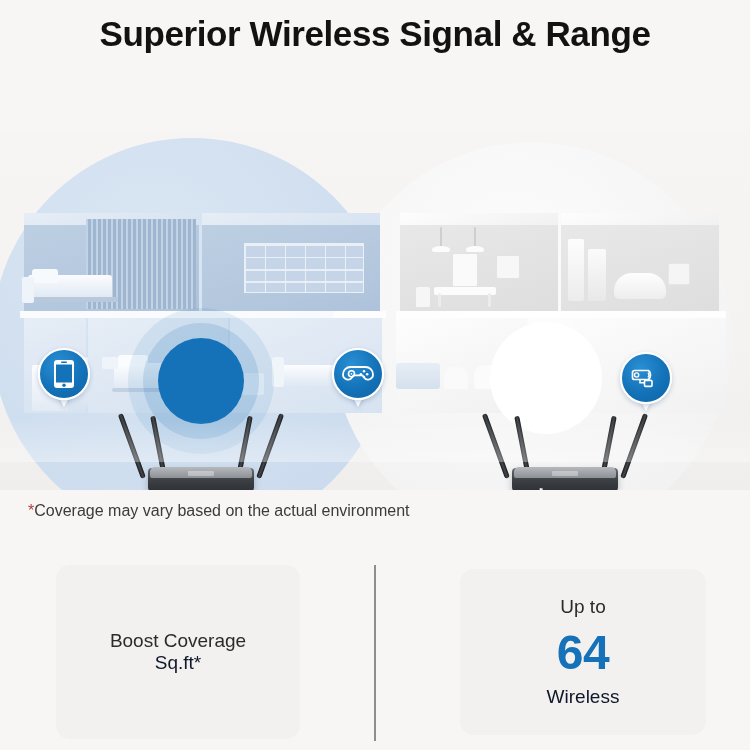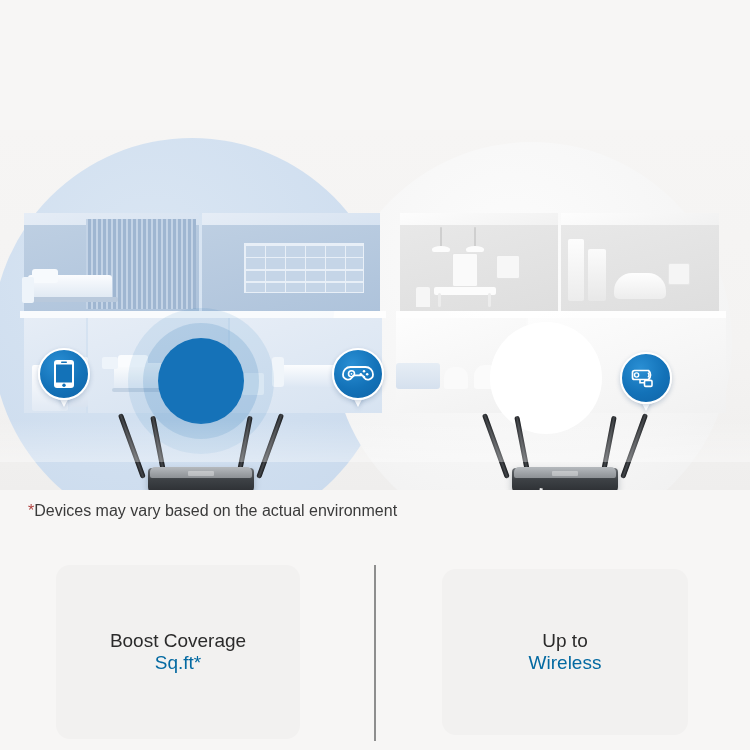--- a/index.html
+++ b/index.html
@@ -183,51 +183,52 @@
     position: absolute;
     background: #f2f1f0;
     border-radius: 14px;
     display: flex;
     flex-direction: column;
     align-items: center;
     justify-content: center;
     box-sizing: border-box;
   }
   .stat-card.left  { left: 56px; top: 10px;  width: 244px; height: 174px; }
-  .stat-card.right { left: 442px; top: 14px; width: 246px; height: 166px; }
+  .stat-card.right { left: 460px; top: 14px; width: 246px; height: 166px; }
 
   .stat-top {
     font-size: 19px;
     color: #2b2b2b;
     line-height: 22px;
   }
   .stat-num {
     font-size: 48px;
     font-weight: bold;
     color: #1572b8;
     line-height: 56px;
     letter-spacing: -0.5px;
     margin: 7px 0 5px;
   }
   .stat-unit {
     font-size: 19px;
-    color: #0369a1;
+    color: #0f172a;
     line-height: 22px;
   }
   .stat-divider {
     position: absolute;
     left: 374px; top: 10px;
     width: 1.5px; height: 176px;
     background: #8e8e8e;
   }
 </style>
 </head>
 <body>
 
 <div class="header">
+  <div class="headline">Superior Wireless Signal &amp; Range</div>
 </div>
 
 <div class="scene">
   <div class="scene-base"></div>
   <div class="circle-left"></div>
   <div class="circle-right"></div>
 
   <div class="house house-left">
 
     <div class="room room-bg-blue-d" style="left:18px;top:8px;width:175px;height:98px;"></div>
@@ -373,28 +374,29 @@
         <rect x="13.5" y="16.4" width="7.5" height="6" rx="1.2" fill="none" stroke="#ffffff" stroke-width="1.6"></rect>
       </svg>
     </div>
   </div>
 
   <div style="position:absolute;left:0;top:290px;width:750px;height:42px;background:linear-gradient(180deg,rgba(255,255,255,0.0),rgba(255,255,255,0.35));"></div>
 
 </div>
 
 <div class="disclaimer">
-  <span class="star">*</span><span>Devices may vary based on the actual environment</span>
+  <span class="star">*</span><span>Coverage may vary based on the actual environment</span>
 </div>
 
 <div class="stats">
   <div class="stat-card left">
     <div class="stat-top">Boost Coverage</div>
     <div class="stat-unit">Sq.ft*</div>
   </div>
 
   <div class="stat-divider"></div>
 
   <div class="stat-card right">
     <div class="stat-top">Up to</div>
+    <div class="stat-num">64</div>
     <div class="stat-unit">Wireless</div>
   </div>
 </div>
 
 </body></html>

